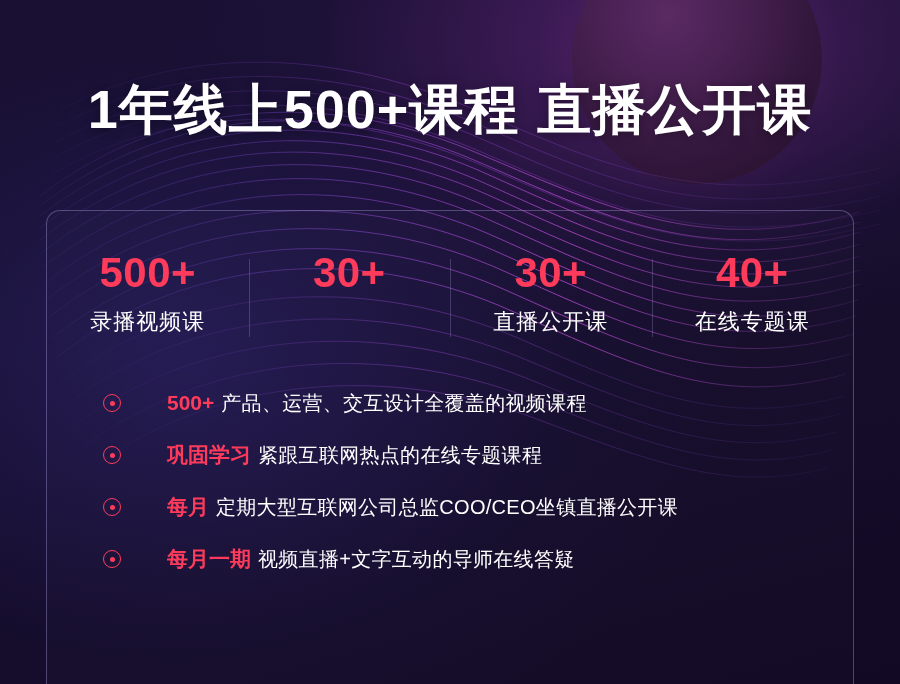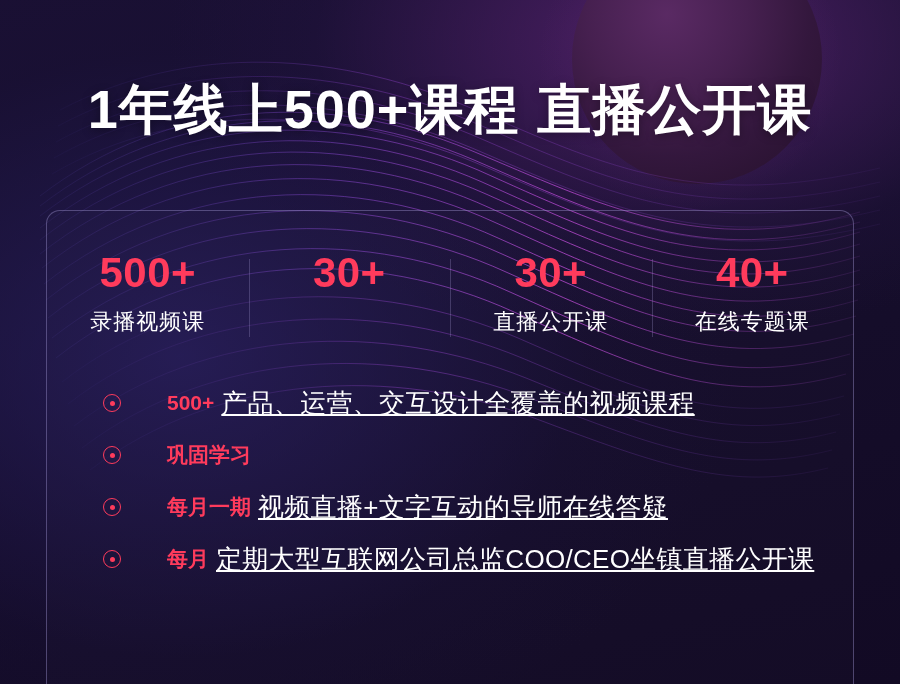--- a/index.html
+++ b/index.html
@@ -148,24 +148,23 @@
   }
   .bullet-em {
     color: #ff3b5c;
     font-size: 21px;
     font-weight: bold;
     margin-right: 7px;
     white-space: nowrap;
   }
   .bullet-text {
     color: #ffffff;
-    font-size: 26px;
+    font-size: 20px;
     letter-spacing: 0.3px;
     white-space: nowrap;
-    text-decoration: underline;
   }
 </style>
 </head>
 <body>
 
 <div class="poster">
 
   <div class="sphere-glow"></div>
   <div class="sphere"></div>
 
@@ -237,27 +236,28 @@
 
     <div class="bullets">
       <div class="bullet">
         <span class="bullet-icon"></span>
         <span class="bullet-em">500+</span>
         <span class="bullet-text">产品、运营、交互设计全覆盖的视频课程</span>
       </div>
       <div class="bullet">
         <span class="bullet-icon"></span>
         <span class="bullet-em">巩固学习</span>
+        <span class="bullet-text">紧跟互联网热点的在线专题课程</span>
+      </div>
+      <div class="bullet">
+        <span class="bullet-icon"></span>
+        <span class="bullet-em">每月</span>
+        <span class="bullet-text">定期大型互联网公司总监COO/CEO坐镇直播公开课</span>
       </div>
       <div class="bullet">
         <span class="bullet-icon"></span>
         <span class="bullet-em">每月一期</span>
         <span class="bullet-text">视频直播+文字互动的导师在线答疑</span>
       </div>
-      <div class="bullet">
-        <span class="bullet-icon"></span>
-        <span class="bullet-em">每月</span>
-        <span class="bullet-text">定期大型互联网公司总监COO/CEO坐镇直播公开课</span>
-      </div>
     </div>
 
   </div>
 </div>
 
 </body></html>

